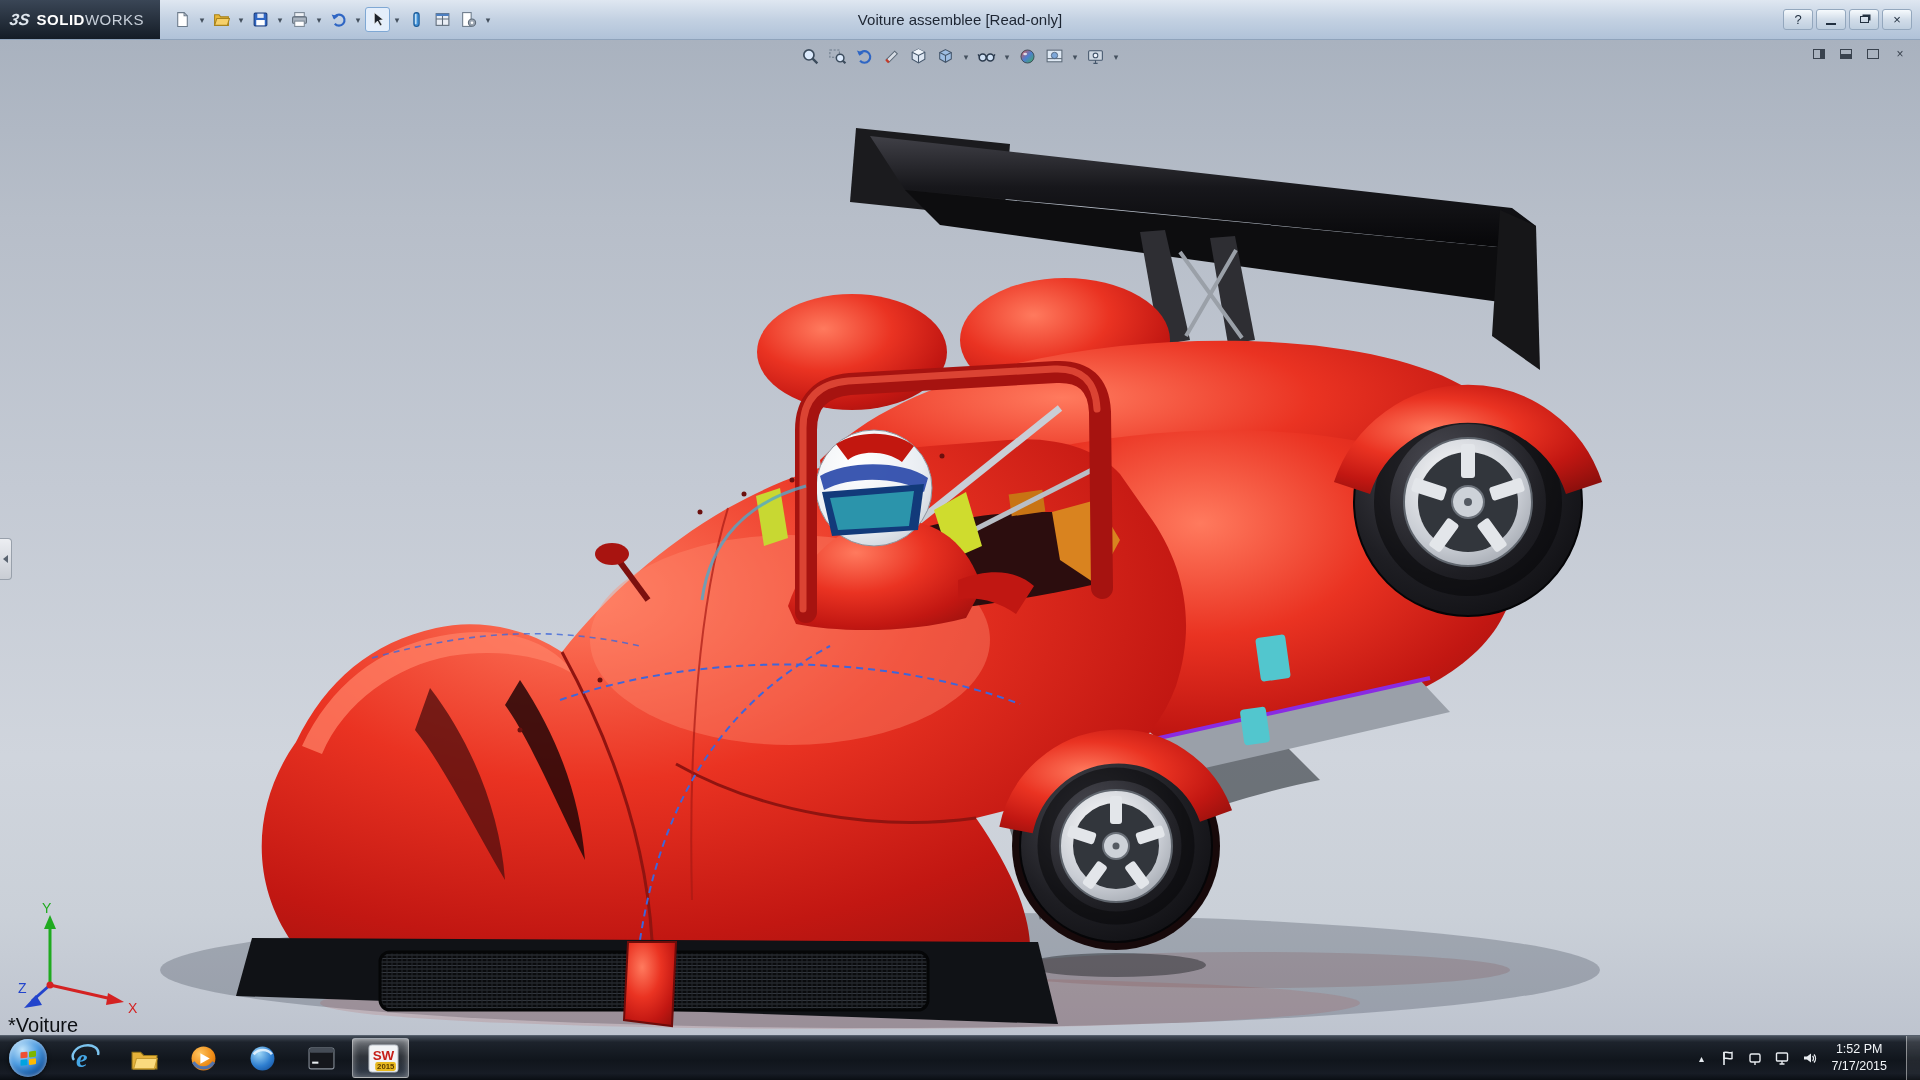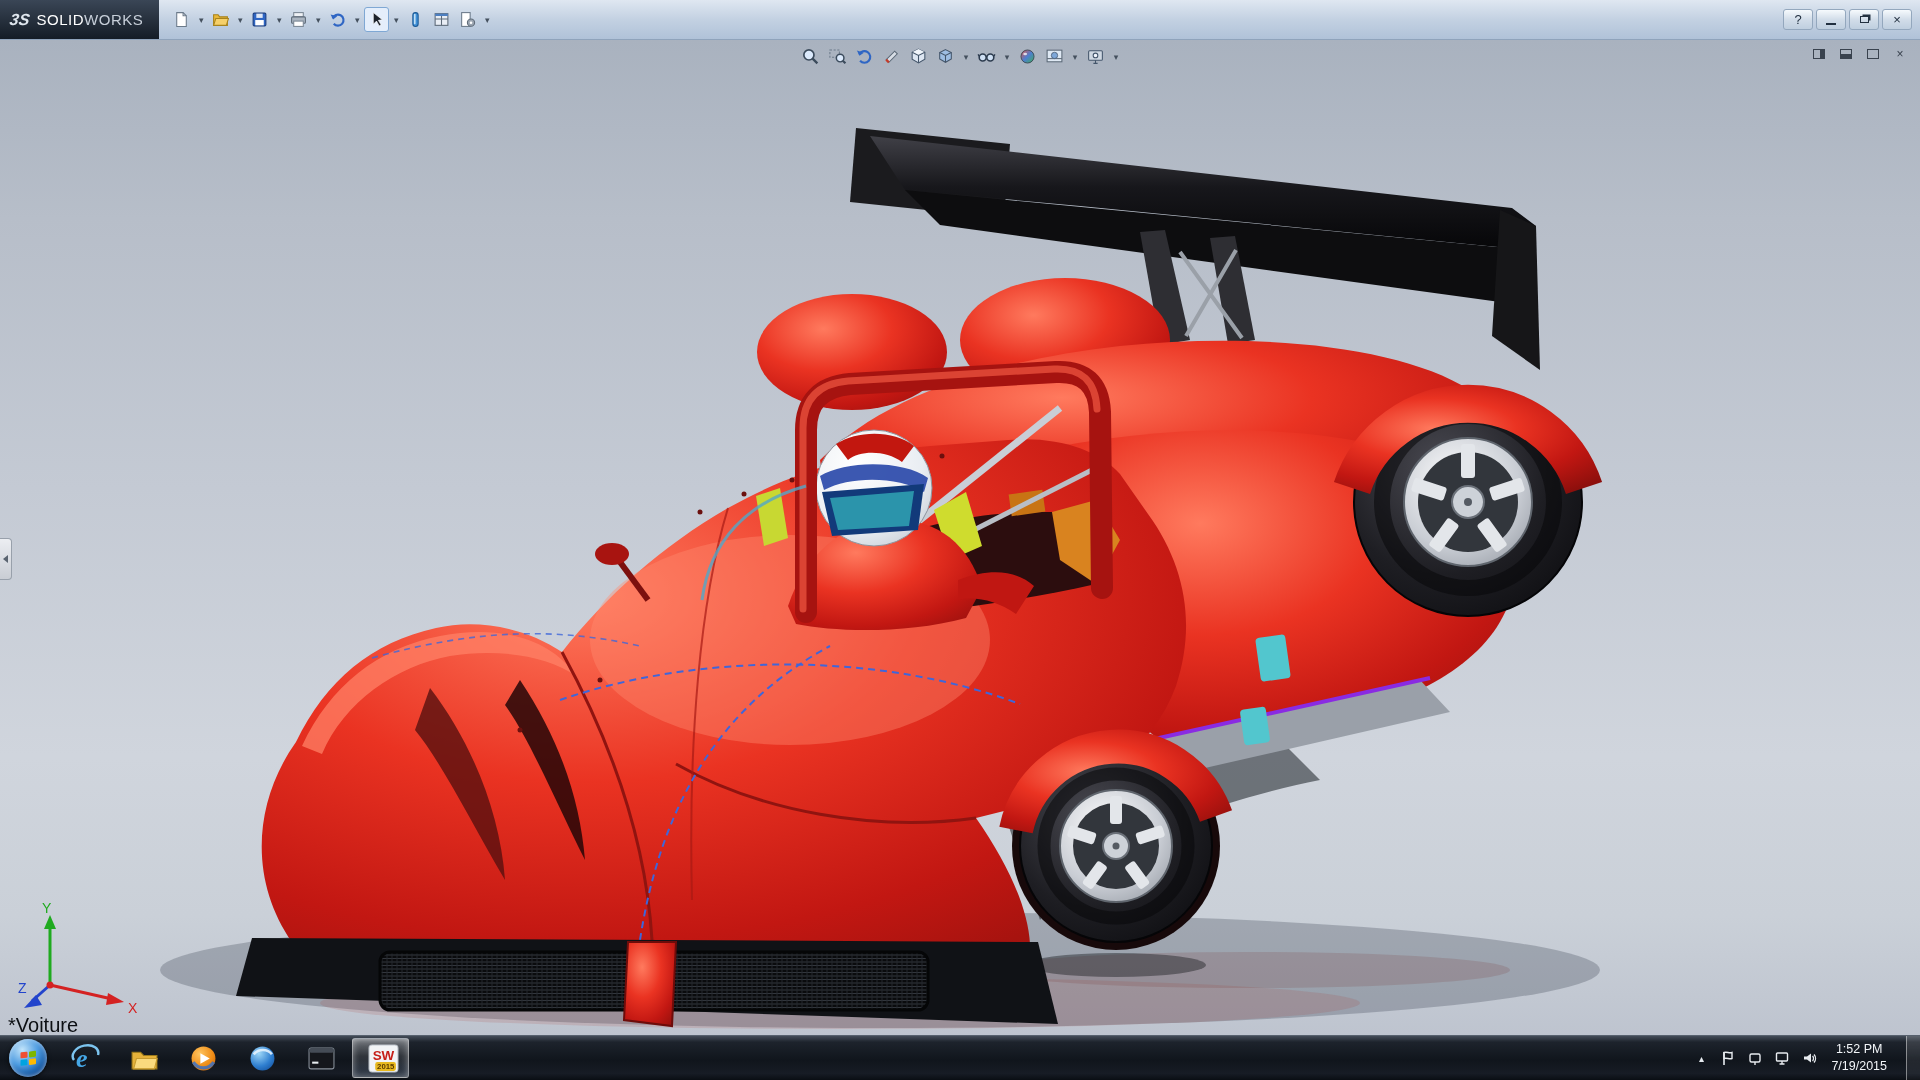--- a/index.html
+++ b/index.html
@@ -8,21 +8,21 @@
   #screen { position:relative; width:1920px; height:1080px; background:#9aa2ae; overflow:hidden; }
 
   
   .titlebar { position:absolute; top:0; left:0; right:0; height:40px;
     background:linear-gradient(#dfe7f1,#c3d1e2 50%,#b0c2d8);
     border-bottom:1px solid #8fa3bb; display:flex; align-items:center; z-index:30; }
   .brand { height:100%; background:linear-gradient(#39ununsed, #000); background:linear-gradient(#3a4656,#141c26); color:#fff;
     display:flex; align-items:center; gap:7px; padding:0 16px 0 10px; }
   .logo-mark { font-weight:bold; font-style:italic; transform:skewX(-10deg); font-size:16px; color:#dfe6ee; }
   .logo-text { font-size:15px; letter-spacing:.5px; }
-  .logo-text b { font-weight:normal; }
+  .logo-text b { font-weight:bold; }
   .logo-text span { color:#c7cfd9; font-weight:normal; }
   .tools { display:flex; align-items:center; margin-left:10px; gap:1px; }
   button { border:0; background:none; font-family:inherit; cursor:default; }
   .tool { width:25px; height:25px; display:flex; align-items:center; justify-content:center;
     border:1px solid transparent; border-radius:3px; }
   .tool.selected { background:#e4eefb; border-color:#7fa8d4; }
   .dd { width:12px; height:24px; font-size:9px; color:#44505e; display:flex; align-items:center; justify-content:center; }
   .tb-title { position:absolute; left:0; right:0; text-align:center; font-size:15px; color:#1d2532; pointer-events:none; }
   .win-controls { margin-left:auto; display:flex; align-items:center; gap:3px; padding-right:8px; z-index:2; }
   .wc { width:30px; height:21px; border:1px solid #93a7bd; border-radius:3px;
@@ -153,20 +153,21 @@
       <button class="tool">
         <svg width="17" height="17" viewBox="0 0 16 16">
             <rect x="2.5" y="1.5" width="8" height="13" fill="#fff" stroke="#6b7a8a"></rect>
             <circle cx="11.3" cy="11" r="3.4" fill="#9aa4b0" stroke="#5d6a78"></circle>
             <circle cx="11.3" cy="11" r="1.2" fill="#fff"></circle>
           </svg>
       </button>
       <button class="dd">▾</button>
     </div>
 
+    <div class="tb-title">Voiture assemblee [Read-only]</div>
 
     <div class="win-controls">
       <button class="wc">?</button>
       <button class="wc">
           <span class="min-glyph"></span>
         </button>
       <button class="wc">
           <span class="restore-glyph"></span>
         </button>
       <button class="wc">×</button>
@@ -535,18 +536,18 @@
         </svg>
       </button>
       <button class="tray-ico">
         <svg width="16" height="16" viewBox="0 0 16 16">
           <path d="M3 6.5h3L10 3.5v9L6 9.5H3z" fill="#e8ecf0"></path>
           <path d="M11.5 6a3.5 3.5 0 0 1 0 5M13 4.5a6 6 0 0 1 0 8" stroke="#e8ecf0" stroke-width="1.3" fill="none"></path>
         </svg>
       </button>
       <button class="clock">
         <span>1:52 PM</span>
-        <span>7/19/2015</span>
+        <span>7/17/2015</span>
       </button>
       <button class="show-desktop"></button>
     </div>
   </footer>
 </div>
 
 </body></html>

